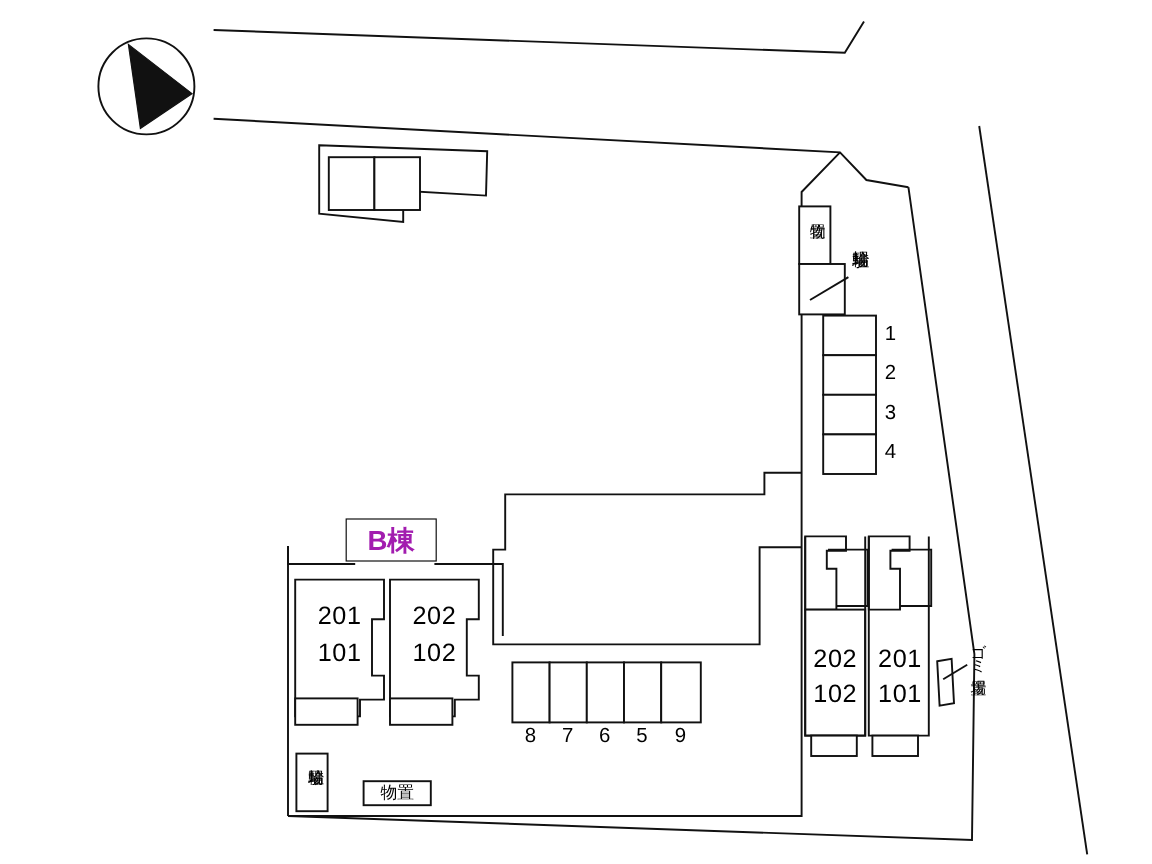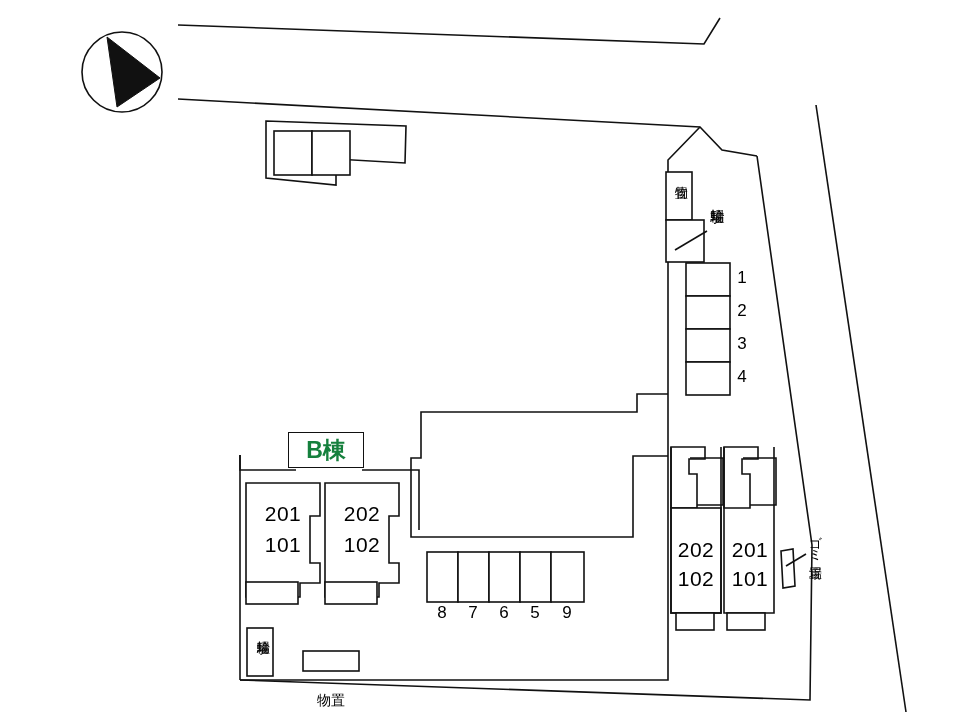--- a/index.html
+++ b/index.html
@@ -29,21 +29,21 @@
     position: absolute;
     color: #000;
     line-height: 1.05;
     white-space: pre;
     text-align: center;
   }
   .boxlbl {
     position: absolute;
     border: 1.6px solid #111;
     background: #fff;
-    color: #15803d;
+    color: #a21caf;
     display: flex;
     align-items: center;
     justify-content: center;
     text-align: center;
     line-height: 1;
   }
   .vert {
     writing-mode: vertical-rl;
     text-orientation: upright;
     letter-spacing: 0px;
@@ -169,15 +169,15 @@
 
   <div class="lbl unitnum" style="left:670px; top:539px; width:52px;">202</div>
   <div class="lbl unitnum" style="left:670px; top:568px; width:52px;">102</div>
   <div class="lbl unitnum" style="left:724px; top:539px; width:52px;">201</div>
   <div class="lbl unitnum" style="left:724px; top:568px; width:52px;">101</div>
 
   <div class="lbl vert jp-sm" style="left:804px; top:527px; width:18px;">ゴミ置場</div>
 
   <div class="lbl vert jp-sm" style="left:252px; top:631px; width:18px;">駐輪場</div>
 
-  <div class="lbl jp-md" style="left:307px; top:653px; width:48px;margin-top:40px;">物置</div>
+  <div class="lbl jp-md" style="left:307px; top:653px; width:48px;">物置</div>
 
 </div>
 
 </body></html>

